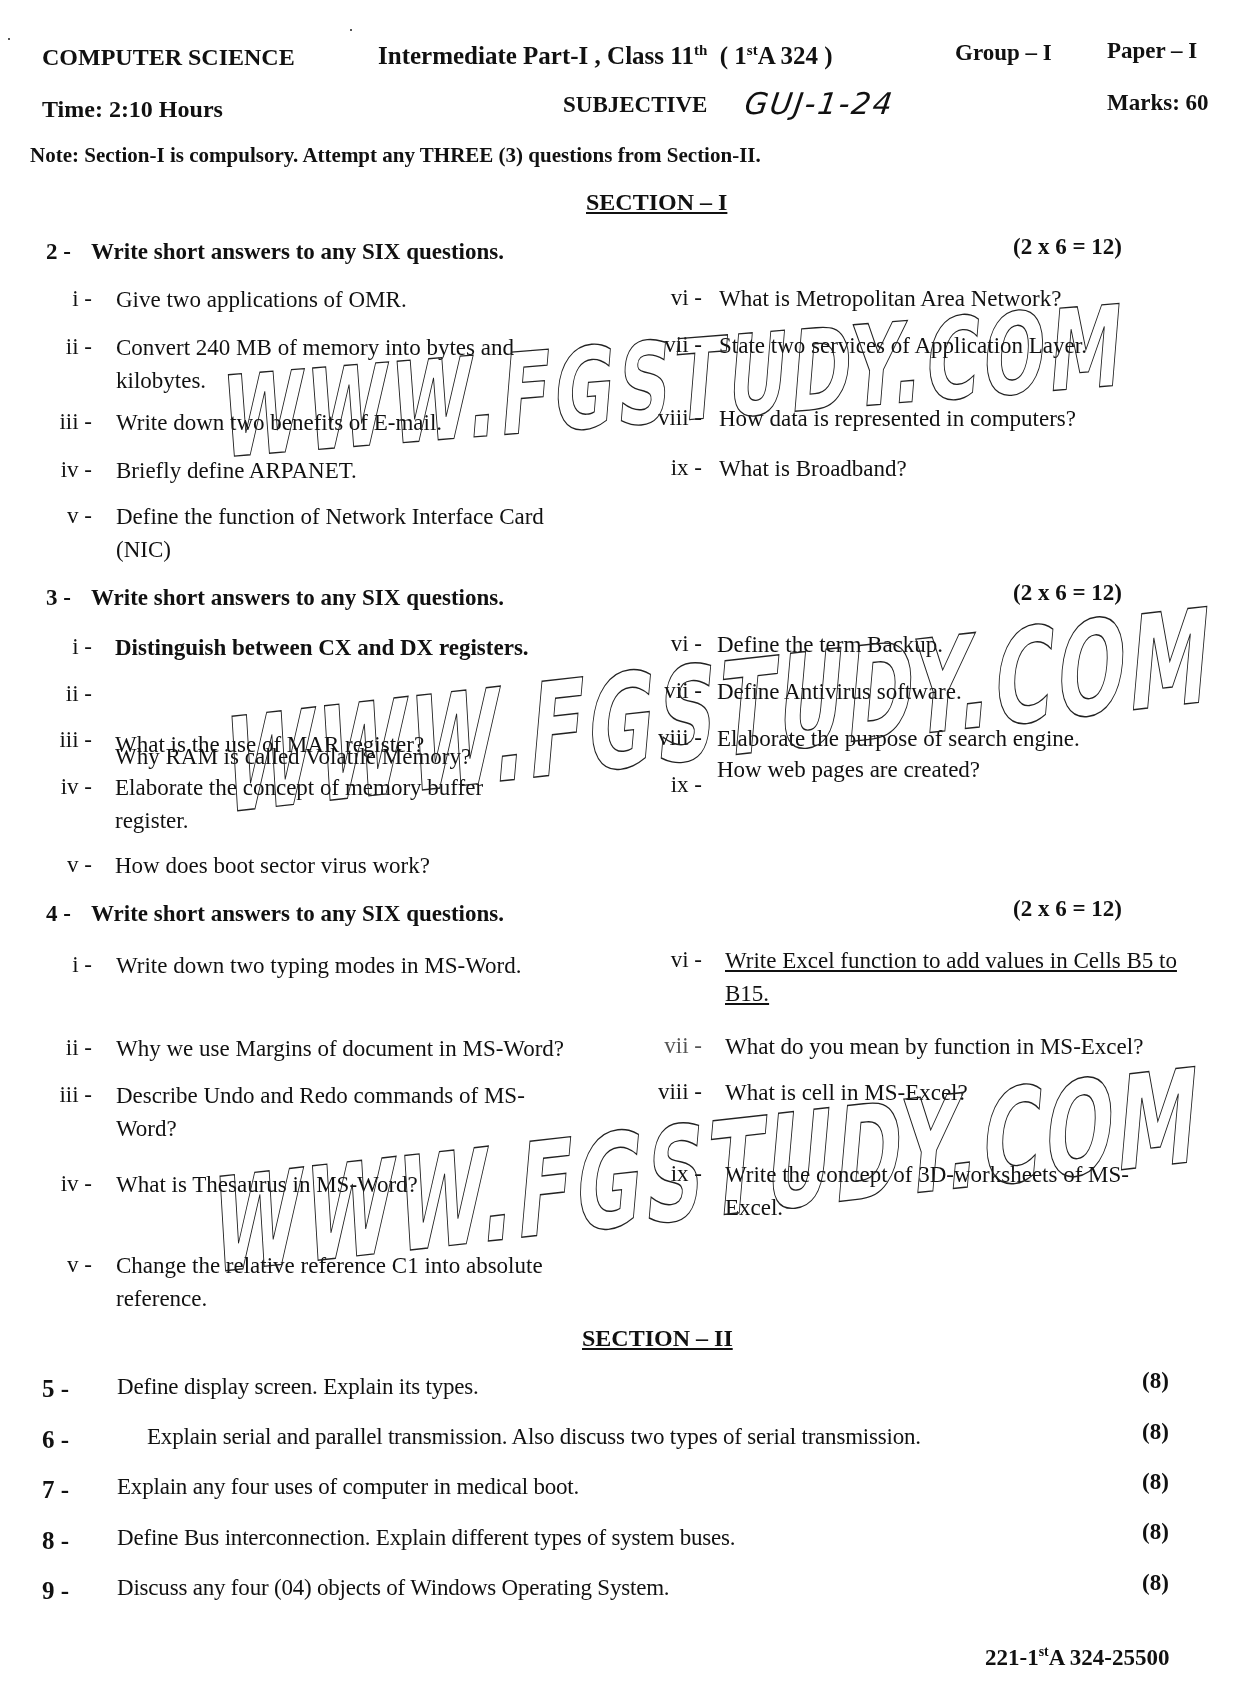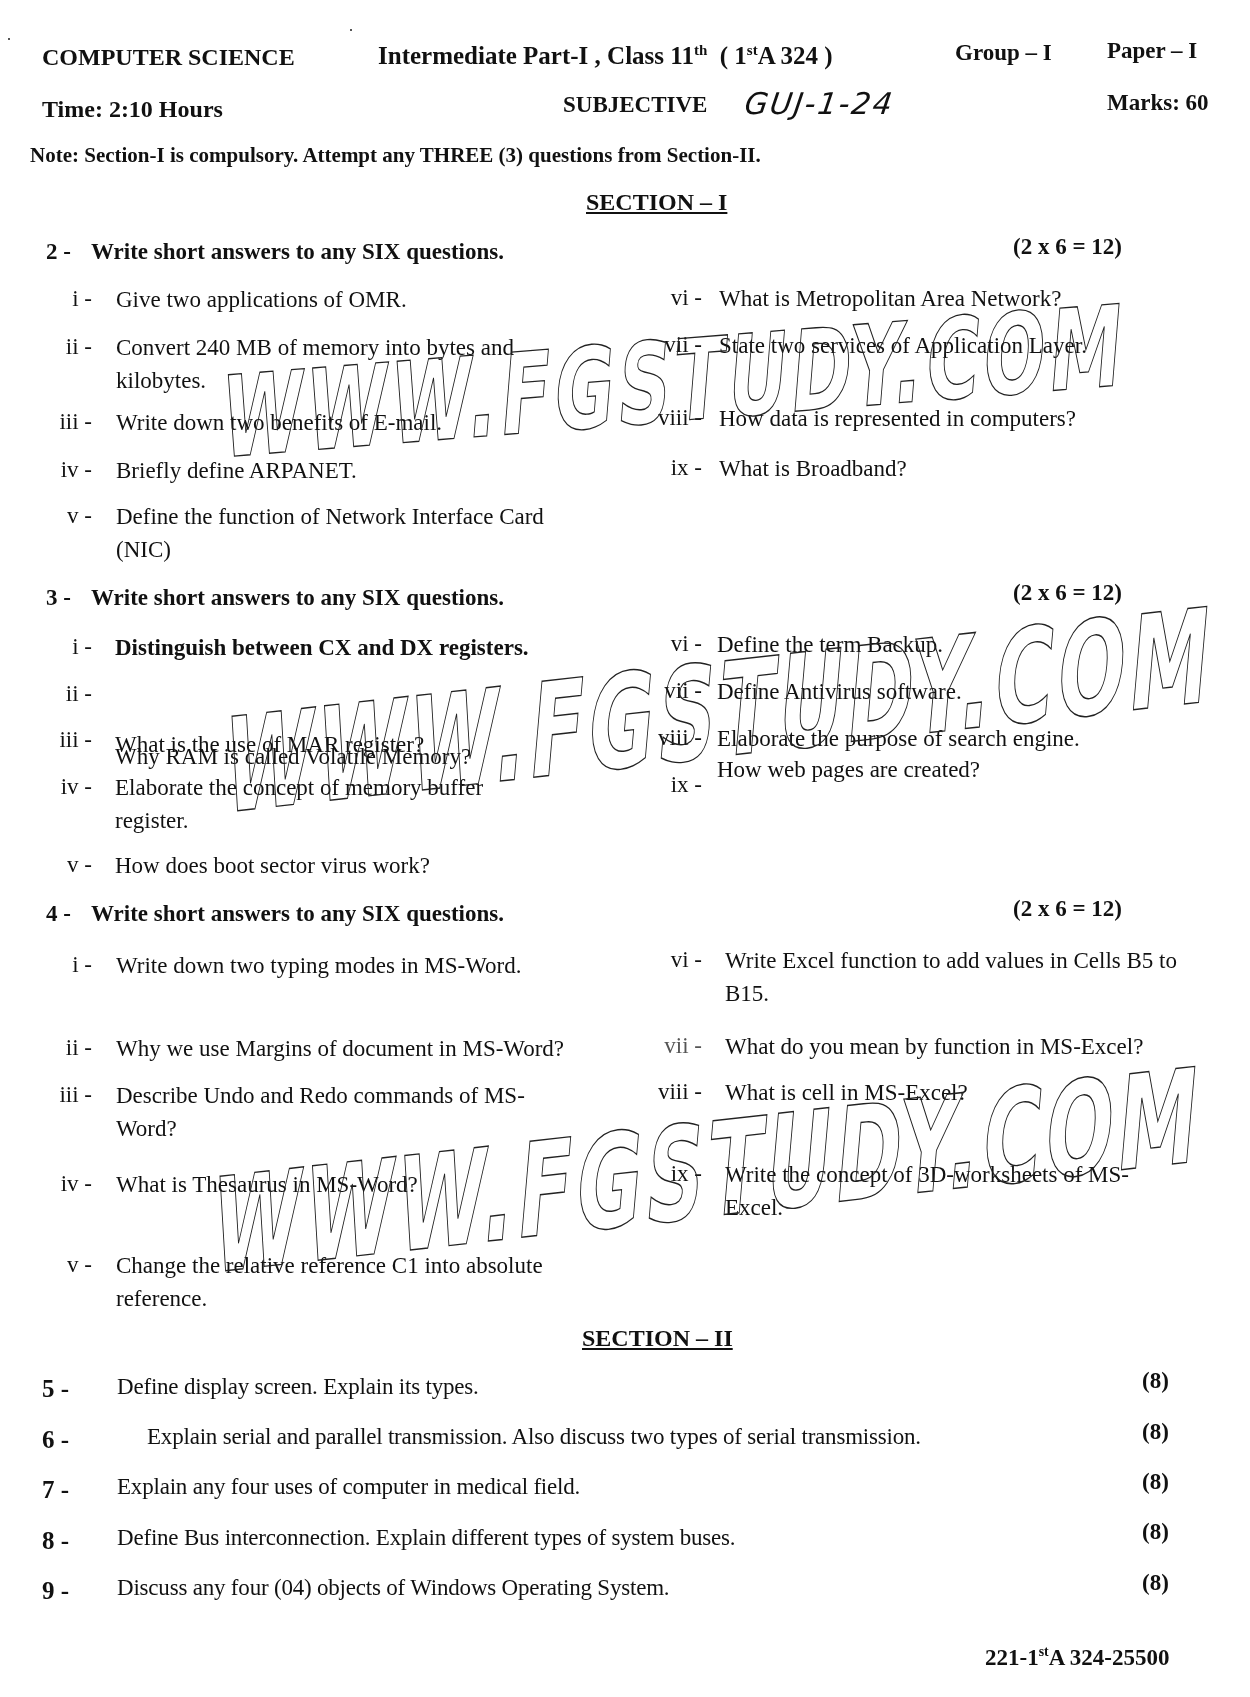--- a/index.html
+++ b/index.html
@@ -116,42 +116,42 @@
   <div class="num" style="left:42px;top:1035px;">ii -</div>
   <div class="txt" style="left:116px;top:1032px;width:530px;">Why we use Margins of document in MS-Word?</div>
   <div class="num" style="left:42px;top:1082px;">iii -</div>
   <div class="txt" style="left:116px;top:1079px;width:450px;">Describe Undo and Redo commands of MS-Word?</div>
   <div class="num" style="left:42px;top:1171px;">iv -</div>
   <div class="txt" style="left:116px;top:1168px;width:470px;">What is Thesaurus in MS-Word?</div>
   <div class="num" style="left:42px;top:1252px;">v -</div>
   <div class="txt" style="left:116px;top:1249px;width:440px;">Change the relative reference C1 into absolute reference.</div>
 
   <div class="num" style="left:645px;top:947px;width:57px;">vi -</div>
-  <div class="txt" style="left:725px;top:944px;width:480px;">Write Excel function to add values in Cells B5 to B15.</div>
+  <div class="txt" style="left:725px;top:944px;width:480px;text-decoration:underline;">Write Excel function to add values in Cells B5 to B15.</div>
   <div class="num" style="left:645px;top:1033px;width:57px;color:#555;">vii -</div>
   <div class="txt" style="left:725px;top:1030px;width:500px;">What do you mean by function in MS-Excel?</div>
   <div class="num" style="left:645px;top:1079px;width:57px;">viii -</div>
   <div class="txt" style="left:725px;top:1076px;width:500px;">What is cell in MS-Excel?</div>
   <div class="num" style="left:645px;top:1161px;width:57px;">ix -</div>
   <div class="txt" style="left:725px;top:1158px;width:450px;">Write the concept of 3D-worksheets of MS-Excel.</div>
 </div>
 
 <div class="abs sec" style="left:582px;top:1325px;">SECTION – II</div>
 
 <div>
   <div class="s2num" style="top:1375px;">5 -</div>
   <div class="s2txt" style="top:1374px;">Define display screen. Explain its types.</div>
   <div class="s2mk" style="top:1368px;">(8)</div>
 
   <div class="s2num" style="top:1426px;">6 -</div>
   <div class="s2txt" style="top:1424px;margin-left:30px;">Explain serial and parallel transmission. Also discuss two types of serial transmission.</div>
   <div class="s2mk" style="top:1419px;">(8)</div>
 
   <div class="s2num" style="top:1476px;">7 -</div>
-  <div class="s2txt" style="top:1474px;">Explain any four uses of computer in medical field.</div>
+  <div class="s2txt" style="top:1474px;">Explain any four uses of computer in medical boot.</div>
   <div class="s2mk" style="top:1469px;">(8)</div>
 
   <div class="s2num" style="top:1527px;">8 -</div>
   <div class="s2txt" style="top:1525px;">Define Bus interconnection. Explain different types of system buses.</div>
   <div class="s2mk" style="top:1519px;">(8)</div>
 
   <div class="s2num" style="top:1577px;">9 -</div>
   <div class="s2txt" style="top:1575px;">Discuss any four (04) objects of Windows Operating System.</div>
   <div class="s2mk" style="top:1570px;">(8)</div>
 </div>

